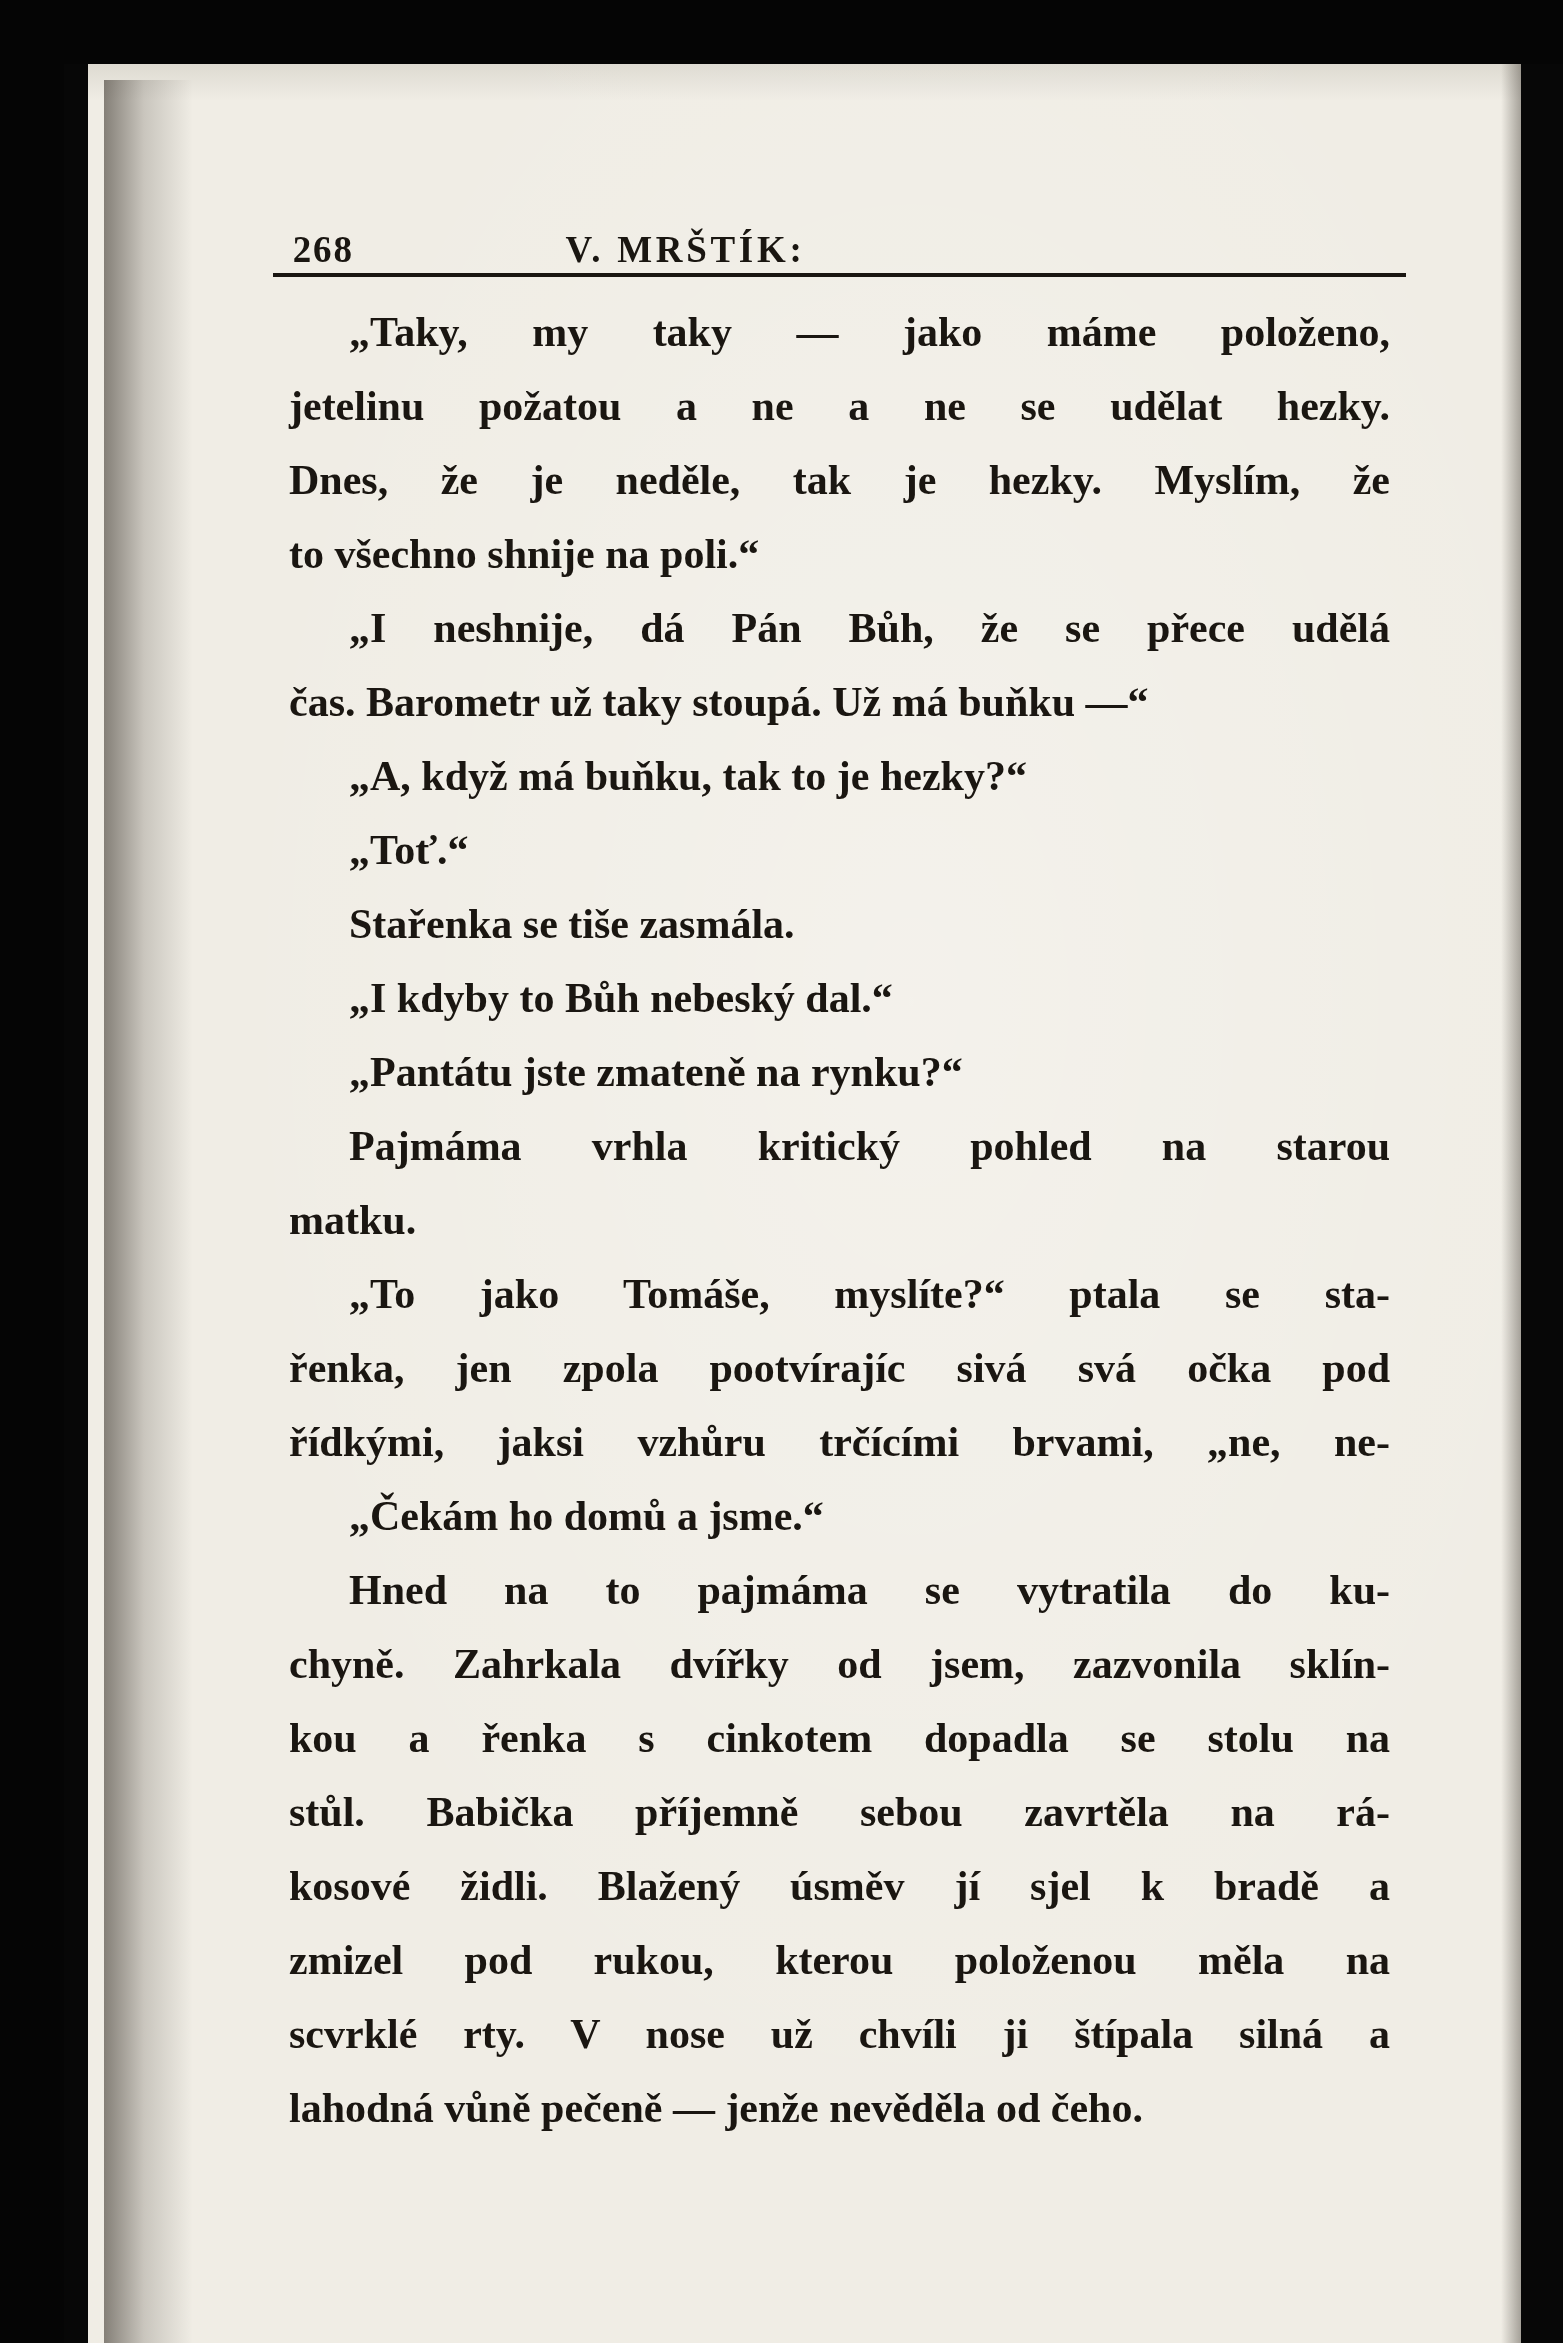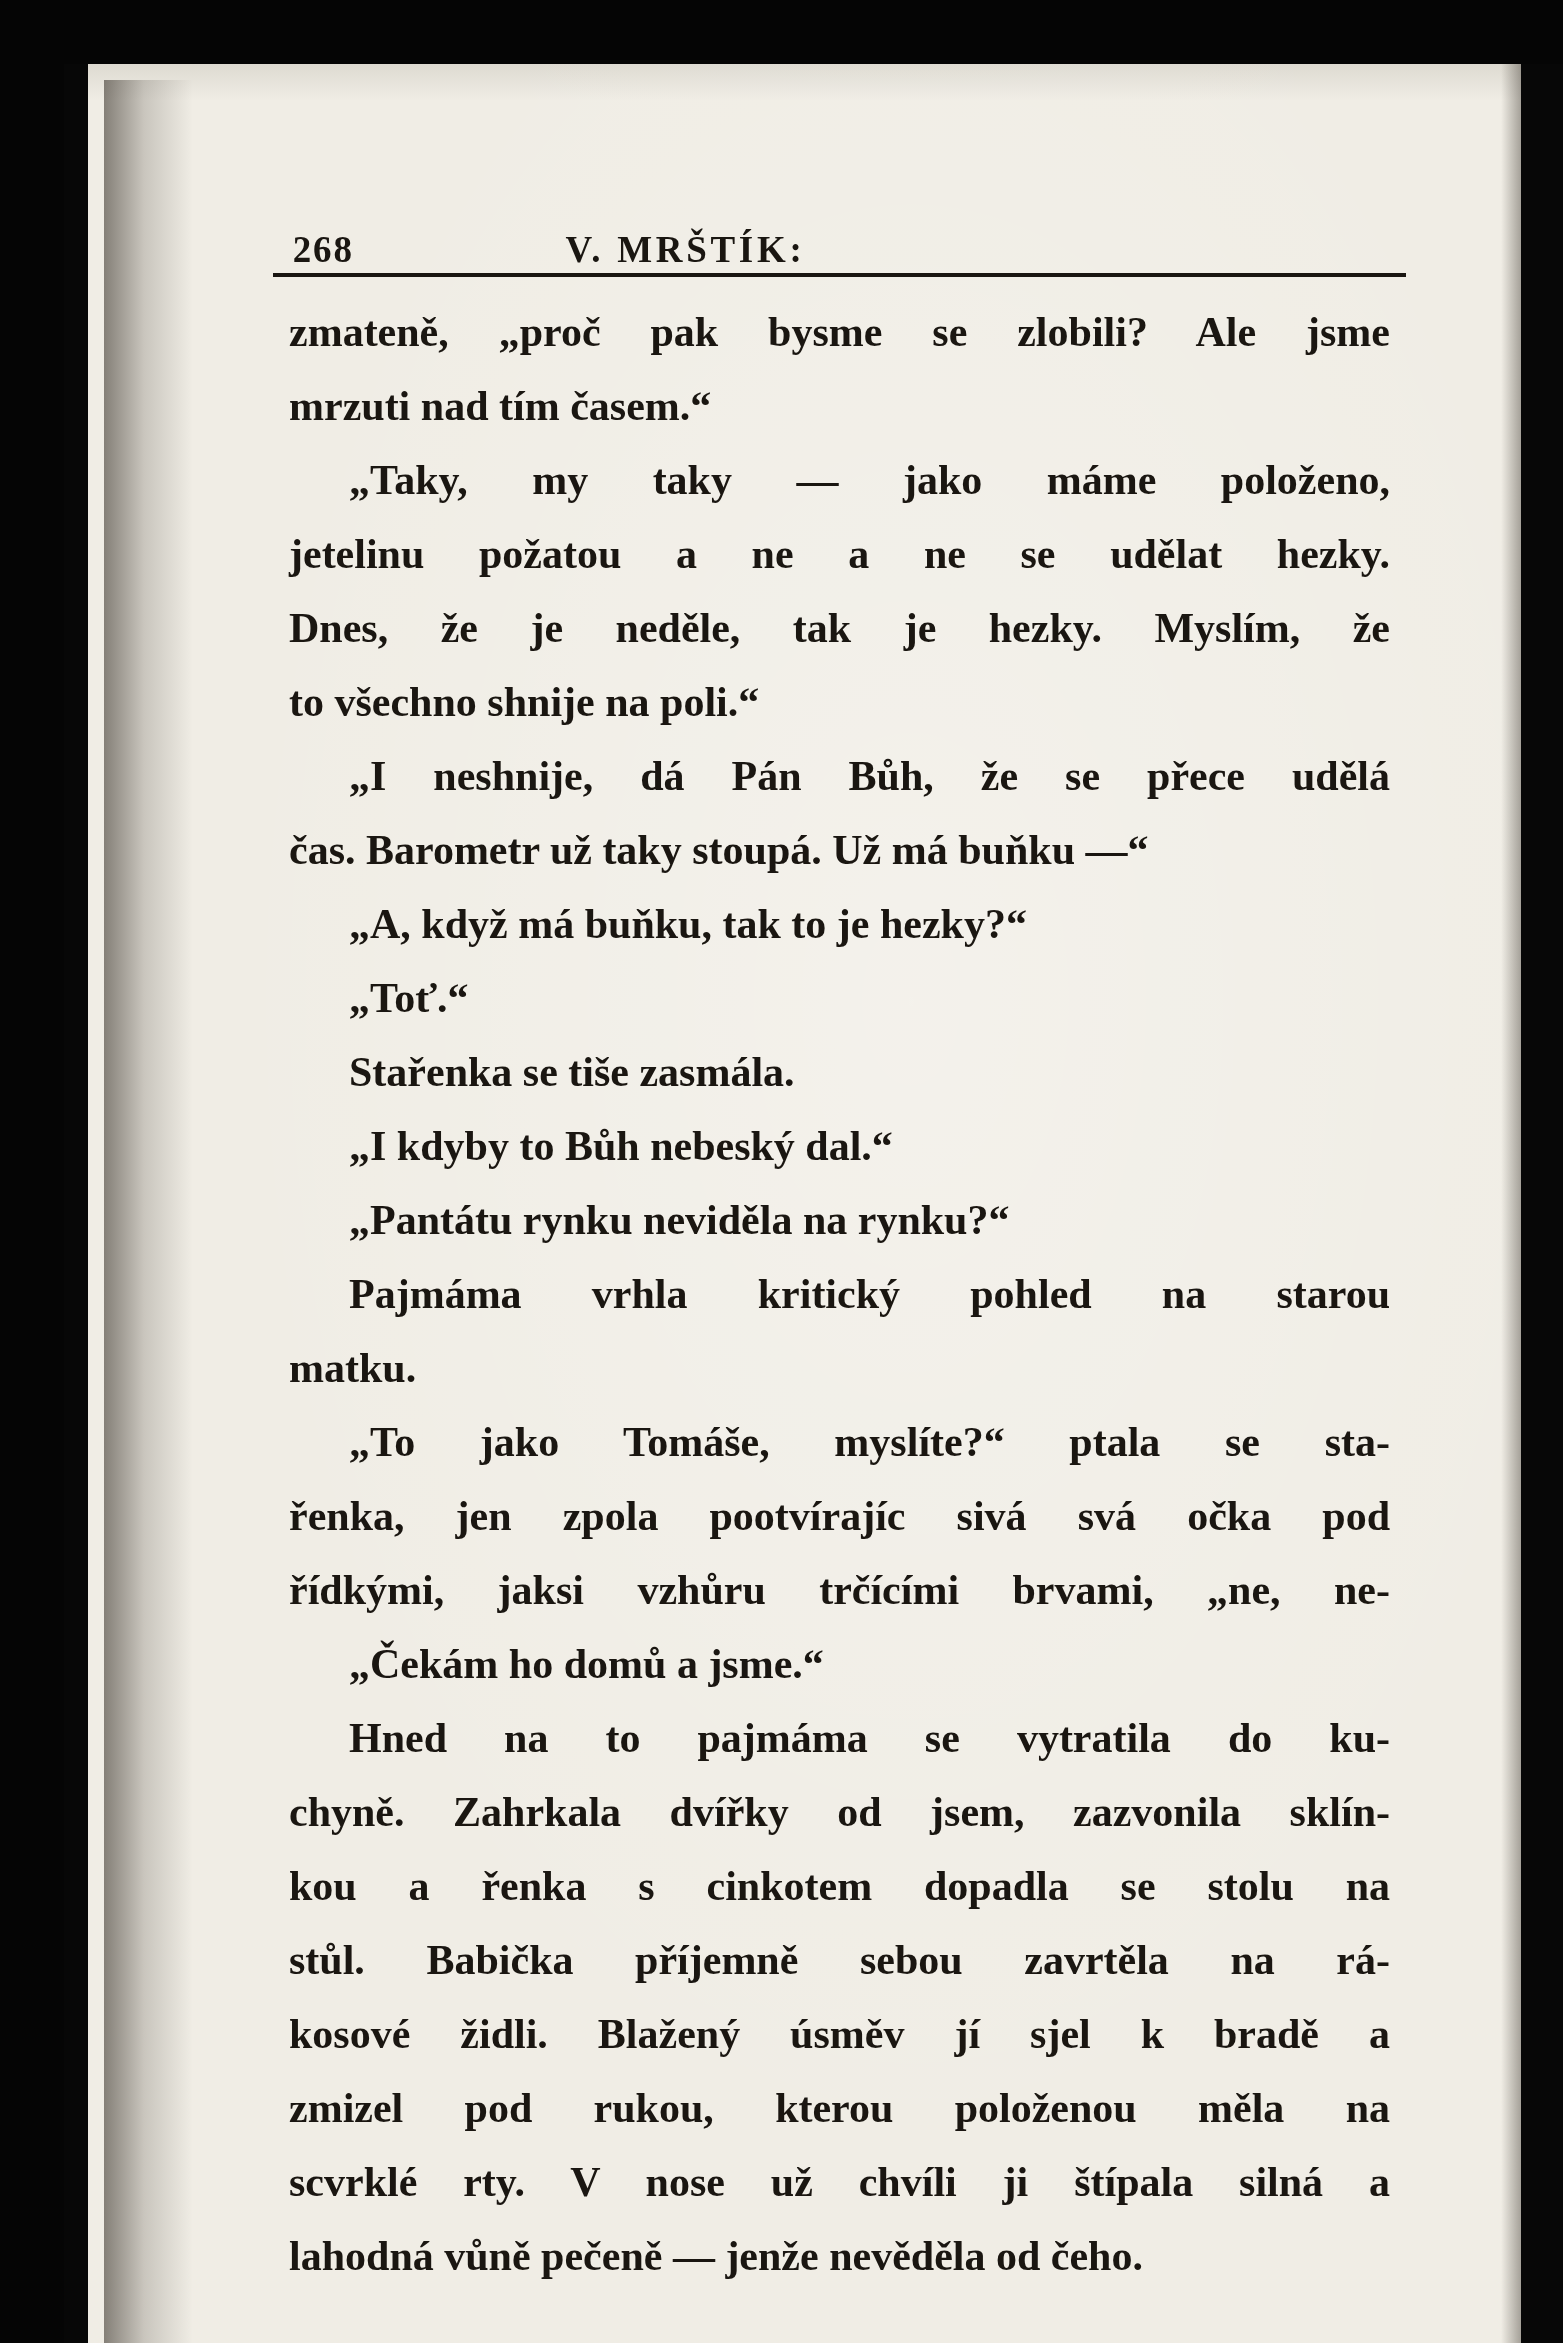--- a/index.html
+++ b/index.html
@@ -85,24 +85,20 @@
     <div class="binding-shadow"></div>
 
     <div class="text-block">
       <div class="header-row">
         <span class="pagenum">268</span>
         <span class="running-head">V. MRŠTÍK:</span>
       </div>
       <div class="rule"></div>
       <div class="body-text" id="text-body">
           <div class="para">
-            <div class="line">zmateně, „proč pak bysme se zlobili? Ale jsme</div>
-            <div class="line last">mrzuti nad tím časem.“</div>
-          </div>
-          <div class="para">
             <div class="line indent">„Taky, my taky — jako máme položeno,</div>
             <div class="line">jetelinu požatou a ne a ne se udělat hezky.</div>
             <div class="line">Dnes, že je neděle, tak je hezky. Myslím, že</div>
             <div class="line last">to všechno shnije na poli.“</div>
           </div>
           <div class="para">
             <div class="line indent">„I neshnije, dá Pán Bůh, že se přece udělá</div>
             <div class="line last">čas. Barometr už taky stoupá. Už má buňku —“</div>
           </div>
           <div class="para">
@@ -111,21 +107,21 @@
           <div class="para">
             <div class="line last indent">„Toť.“</div>
           </div>
           <div class="para">
             <div class="line last indent">Stařenka se tiše zasmála.</div>
           </div>
           <div class="para">
             <div class="line last indent">„I kdyby to Bůh nebeský dal.“</div>
           </div>
           <div class="para">
-            <div class="line last indent">„Pantátu rynku neviděla na rynku?“</div>
+            <div class="line last indent">„Pantátu jste zmateně na rynku?“</div>
           </div>
           <div class="para">
             <div class="line indent">Pajmáma vrhla kritický pohled na starou</div>
             <div class="line last">matku.</div>
           </div>
           <div class="para">
             <div class="line indent">„To jako Tomáše, myslíte?“ ptala se sta-</div>
             <div class="line">řenka, jen zpola pootvírajíc sivá svá očka pod</div>
             <div class="line">řídkými, jaksi vzhůru trčícími brvami, „ne, ne-</div>
           </div>

